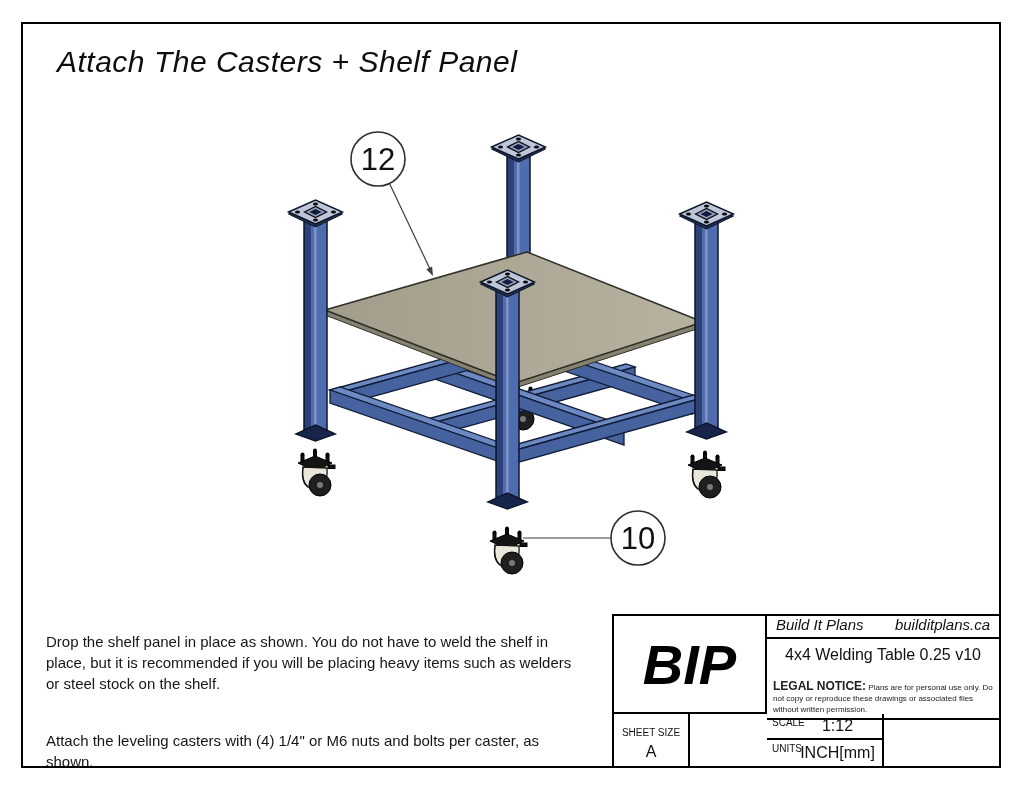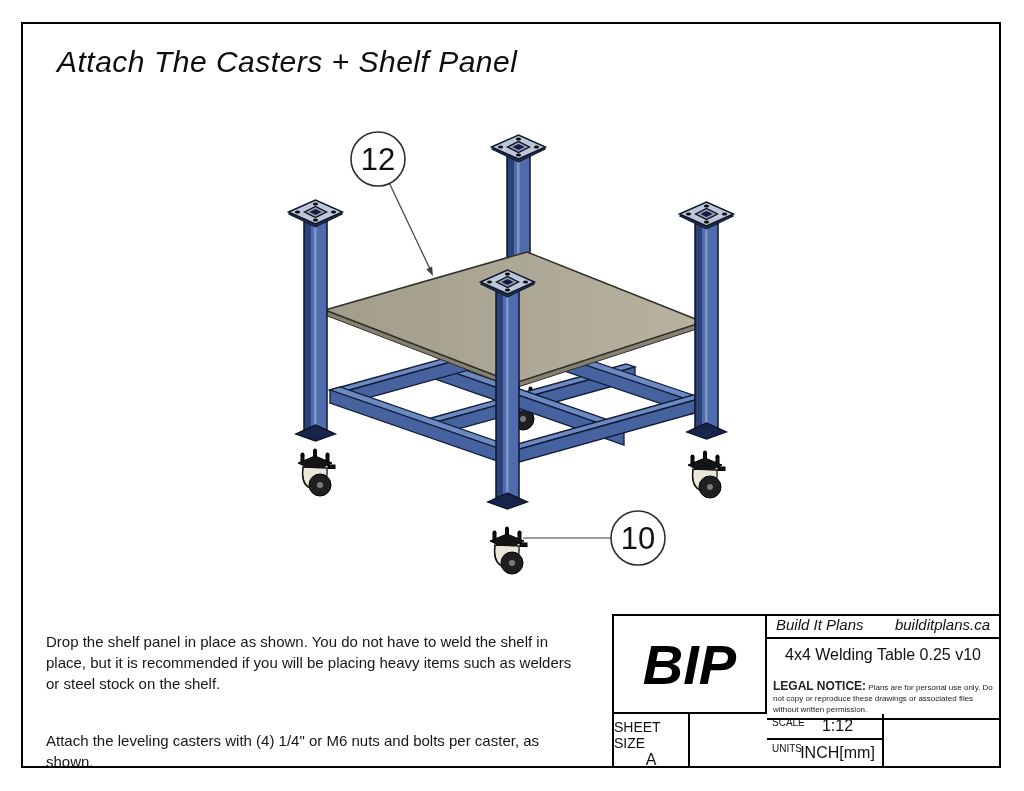--- a/index.html
+++ b/index.html
@@ -31,21 +31,21 @@
   .bottom-row{position:absolute;left:0;top:98px;right:0;bottom:0;}
   .cell-sheetsize{position:absolute;left:0;top:0;width:76px;height:100%;border-right:2px solid #000;
         display:flex;flex-direction:column;align-items:center;}
   .cell-quantity{position:absolute;left:76px;top:0;width:77px;height:100%;border-right:2px solid #000;
         display:flex;flex-direction:column;align-items:center;}
   .cell-su{position:absolute;left:153px;top:0;width:117px;height:100%;border-right:2px solid #000;}
   .cell-ds{position:absolute;left:270px;top:0;right:0;height:100%;}
   .subrow{position:relative;height:26px;text-align:right;}
   .subrow.first{border-bottom:2px solid #000;}
   .field-label{position:absolute;top:3px;left:5px;font-size:10px;color:#111;}
-  .field-label-c{margin-top:5px;font-size:14px;}
+  .field-label-c{margin-top:13px;font-size:10px;}
   .field-value{position:absolute;inset:0;display:flex;align-items:center;justify-content:center;
         padding-left:26px;font-size:16px;}
   .big-value{flex:1;display:flex;align-items:center;justify-content:center;font-size:16px;width:100%;}
 
   
   #drawing{position:absolute;left:0;top:0;}
   .railTop{fill:#6d89c1;stroke:#101c38;stroke-width:1.3;}
   .railFace{fill:#46629f;stroke:#101c38;stroke-width:1.3;}
   .legDark{fill:#2d4278;}
   .legLight{fill:#4f6dae;}

